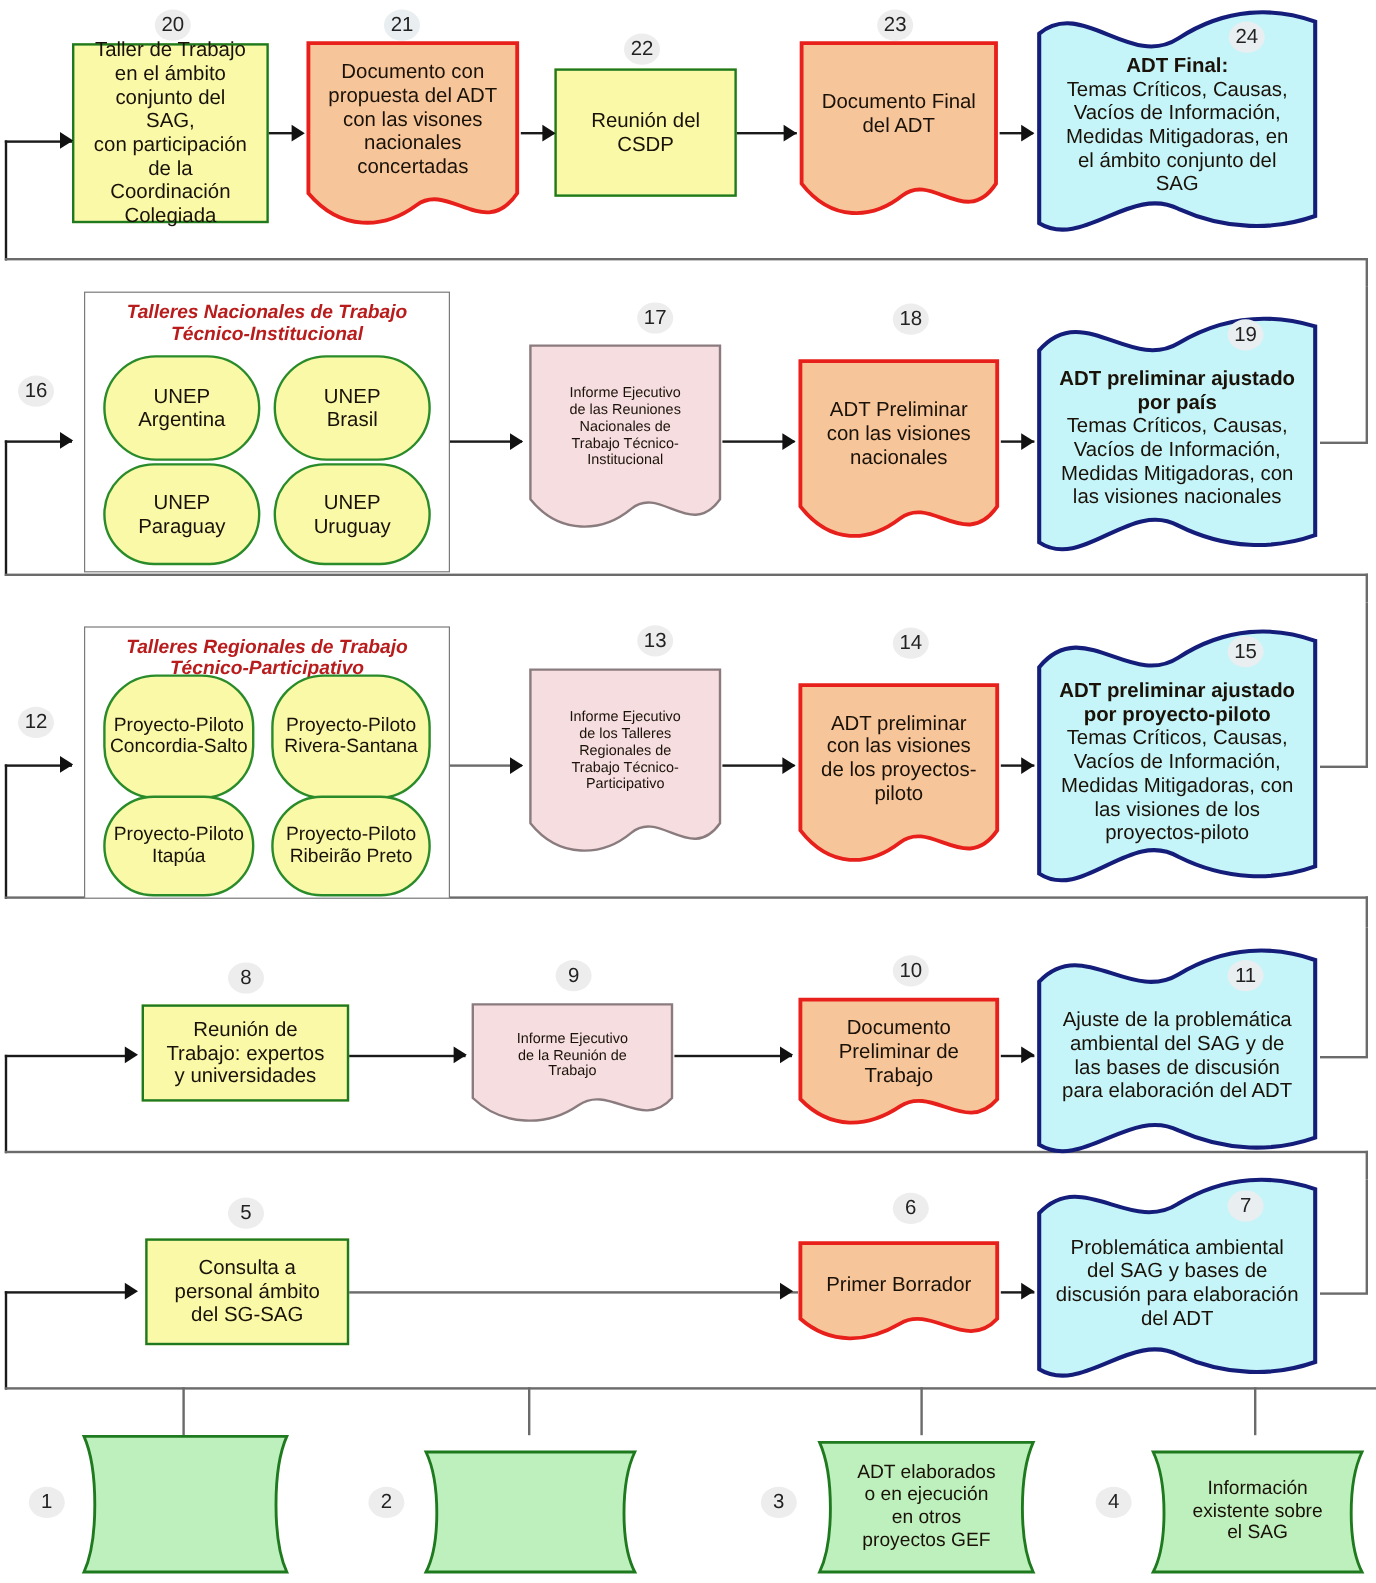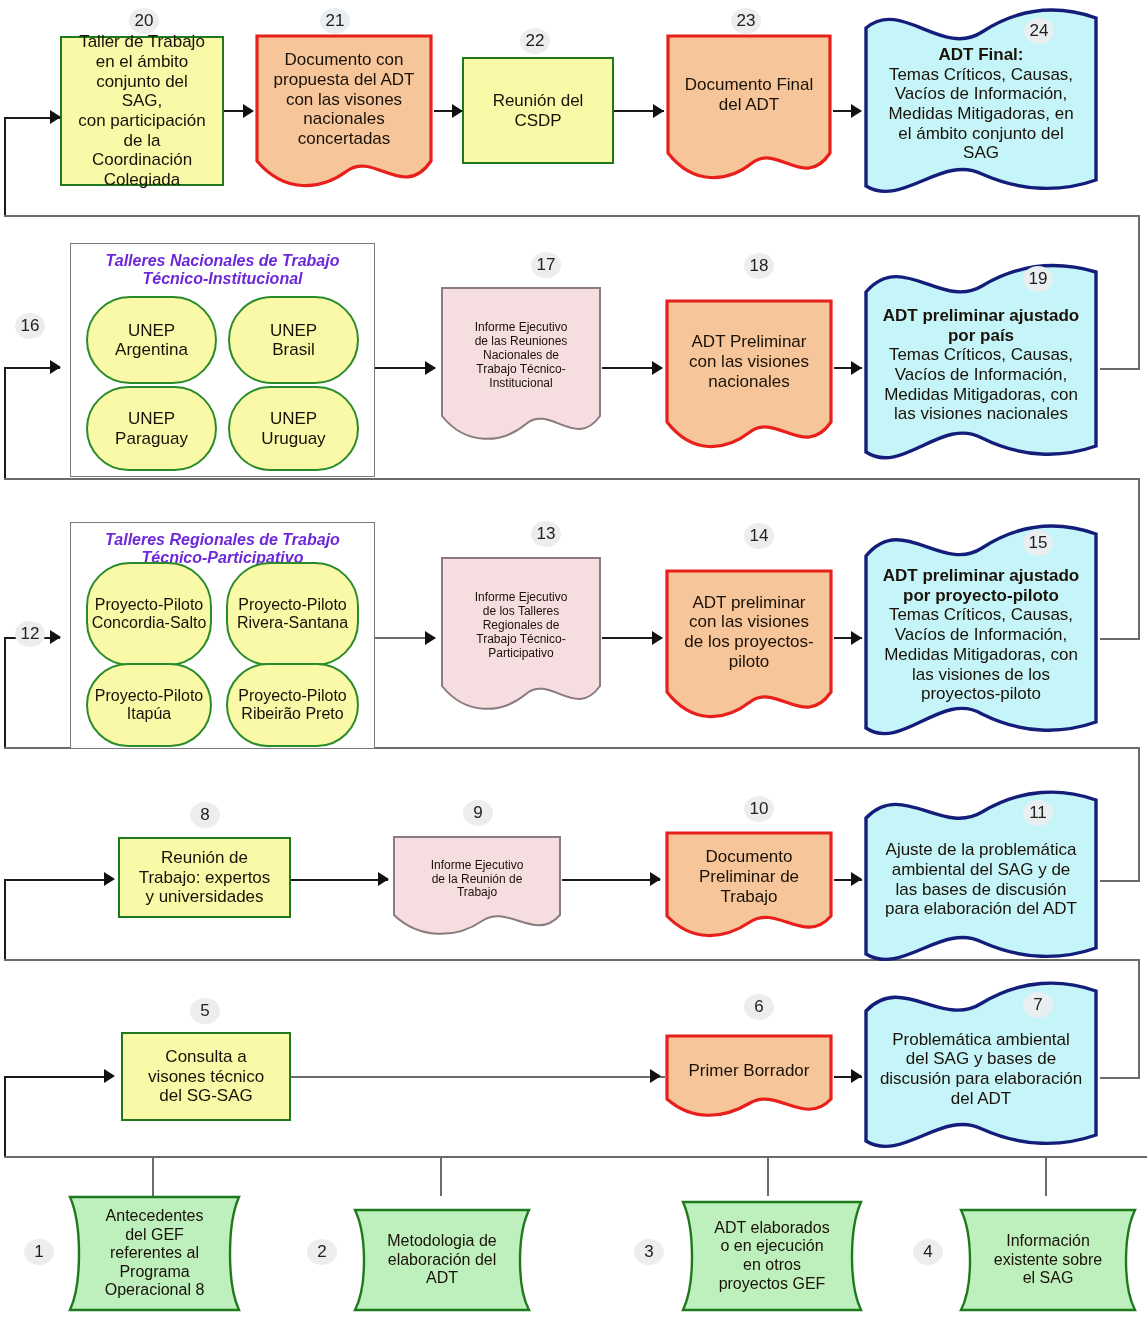--- a/index.html
+++ b/index.html
@@ -20,21 +20,21 @@
          align-items:center;justify-content:center;z-index:1;}
   .badge.ontop{z-index:6;background:#e9eef0;}
 
   
   .shp{position:absolute;left:0;top:0;width:100%;height:100%;z-index:1;
        overflow:visible;pointer-events:none;}
 
   
   .group{position:absolute;border:1px solid #7a7a7a;background:#fff;box-sizing:border-box;}
   .group-title{position:absolute;left:0;right:0;text-align:center;font-style:italic;
-      font-weight:bold;font-size:16px;color:#6d28d9;line-height:1.15;}
+      font-weight:bold;font-size:16px;color:#b91c1c;line-height:1.15;}
   .ell{position:absolute;background:#f9f9a8;border:2px solid #2a8b2a;
        border-radius:44px;display:flex;align-items:center;justify-content:center;
        text-align:center;box-sizing:border-box;line-height:1.14;color:#1a1208;}
 
   
   .ln{position:absolute;background:#6b6b6b;z-index:0;}
   .lnh{height:1.6px;}
   .lnv{width:1.6px;}
   .lnk{background:#1a1a1a;}
   .arw{position:absolute;width:0;height:0;border-top:7px solid transparent;
@@ -216,21 +216,21 @@
     </div>
   </div>
 
   <div class="ln lnh lnk" style="left:4px;top:637px;width:56px;height:2px;"></div>
   <div class="ln lnv lnk" style="left:4px;top:637px;height:112px;width:2px;"></div>
   <div class="ln lnh" style="left:4px;top:747px;width:1136px;"></div>
   <div class="ln lnv" style="left:1138px;top:747px;height:26px;"></div>
   <div class="ln lnh" style="left:1100px;top:638px;width:40px;"></div>
   <div class="ln lnv" style="left:1138px;top:502px;height:137px;"></div>
   <div class="arw" style="left:50px;top:630px;"></div>
-  <div class="badge" style="left:15px;top:589px;margin-top:32px;">12</div>
+  <div class="badge" style="left:15px;top:589px;">12</div>
 
   <div class="group" style="left:70px;top:522px;width:305px;height:227px;">
     <div class="group-title" style="top:8px;">
       <div>Talleres Regionales de Trabajo</div>
       <div>Técnico-Participativo</div>
     </div>
   </div>
   <div class="ell fs16" style="left:86px;top:562px;width:126px;height:104px;">
     <div>Proyecto-Piloto Concordia-Salto</div>
   </div>
@@ -363,21 +363,21 @@
   <div class="ln lnv lnk" style="left:4px;top:1076px;height:82px;width:2px;"></div>
   <div class="ln lnh" style="left:4px;top:1156px;width:1406px;"></div>
   <div class="ln lnv" style="left:1138px;top:983px;height:95px;"></div>
   <div class="ln lnh" style="left:1100px;top:1077px;width:40px;"></div>
   <div class="arw" style="left:104px;top:1069px;"></div>
 
   <div class="badge" style="left:190px;top:998px;">5</div>
   <div class="node proc fs17" style="left:121px;top:1032px;width:170px;height:89px;">
     <div class="txt">
       <div>Consulta a</div>
-        <div>visones técnico</div>
+        <div>personal ámbito</div>
       <div>del SG-SAG</div>
     </div>
   </div>
 
   <div class="ln lnh" style="left:291px;top:1076px;width:374px;"></div>
   <div class="arw" style="left:650px;top:1069px;"></div>
 
   <div class="badge" style="left:744px;top:994px;">6</div>
   <div class="node fs17" style="left:664px;top:1033px;width:170px;height:87px;">
     <svg class="shp" viewBox="0 0 170 87" preserveAspectRatio="none">
@@ -407,39 +407,27 @@
   <div class="ln lnv" style="left:152px;top:1156px;height:40px;"></div>
   <div class="ln lnv" style="left:440px;top:1156px;height:40px;"></div>
   <div class="ln lnv" style="left:767px;top:1156px;height:40px;"></div>
   <div class="ln lnv" style="left:1045px;top:1156px;height:40px;"></div>
 
   <div class="badge" style="left:24px;top:1239px;">1</div>
   <div class="node fs16" style="left:67px;top:1194px;width:175px;height:119px;">
     <svg class="shp" viewBox="0 0 175 119" preserveAspectRatio="none">
       <path d="M22,3 L172,3 C160,30 160,90 172,116 L3,116 C15,90 15,30 3,3 Z" fill="#bdf0bd" stroke="#1f7a1f" stroke-width="2.4"></path>
     </svg>
-    <div class="txt">
-      <div>Antecedentes</div>
-        <div>del GEF</div>
-      <div>referentes al</div>
-        <div>Programa</div>
-      <div>Operacional 8</div>
-    </div>
   </div>
 
   <div class="badge" style="left:307px;top:1239px;">2</div>
   <div class="node fs16" style="left:352px;top:1207px;width:180px;height:106px;">
     <svg class="shp" viewBox="0 0 180 106" preserveAspectRatio="none">
       <path d="M22,3 L177,3 C165,28 165,80 177,103 L3,103 C15,80 15,28 3,3 Z" fill="#bdf0bd" stroke="#1f7a1f" stroke-width="2.4"></path>
     </svg>
-    <div class="txt">
-      <div>Metodologia de</div>
-        <div>elaboración del</div>
-      <div>ADT</div>
-    </div>
   </div>
 
   <div class="badge" style="left:634px;top:1239px;">3</div>
   <div class="node fs16" style="left:680px;top:1199px;width:184px;height:114px;">
     <svg class="shp" viewBox="0 0 184 114" preserveAspectRatio="none">
       <path d="M22,3 L181,3 C169,30 169,86 181,111 L3,111 C15,86 15,30 3,3 Z" fill="#bdf0bd" stroke="#1f7a1f" stroke-width="2.4"></path>
     </svg>
     <div class="txt">
       <div>ADT elaborados</div>
         <div>o en ejecución</div>

